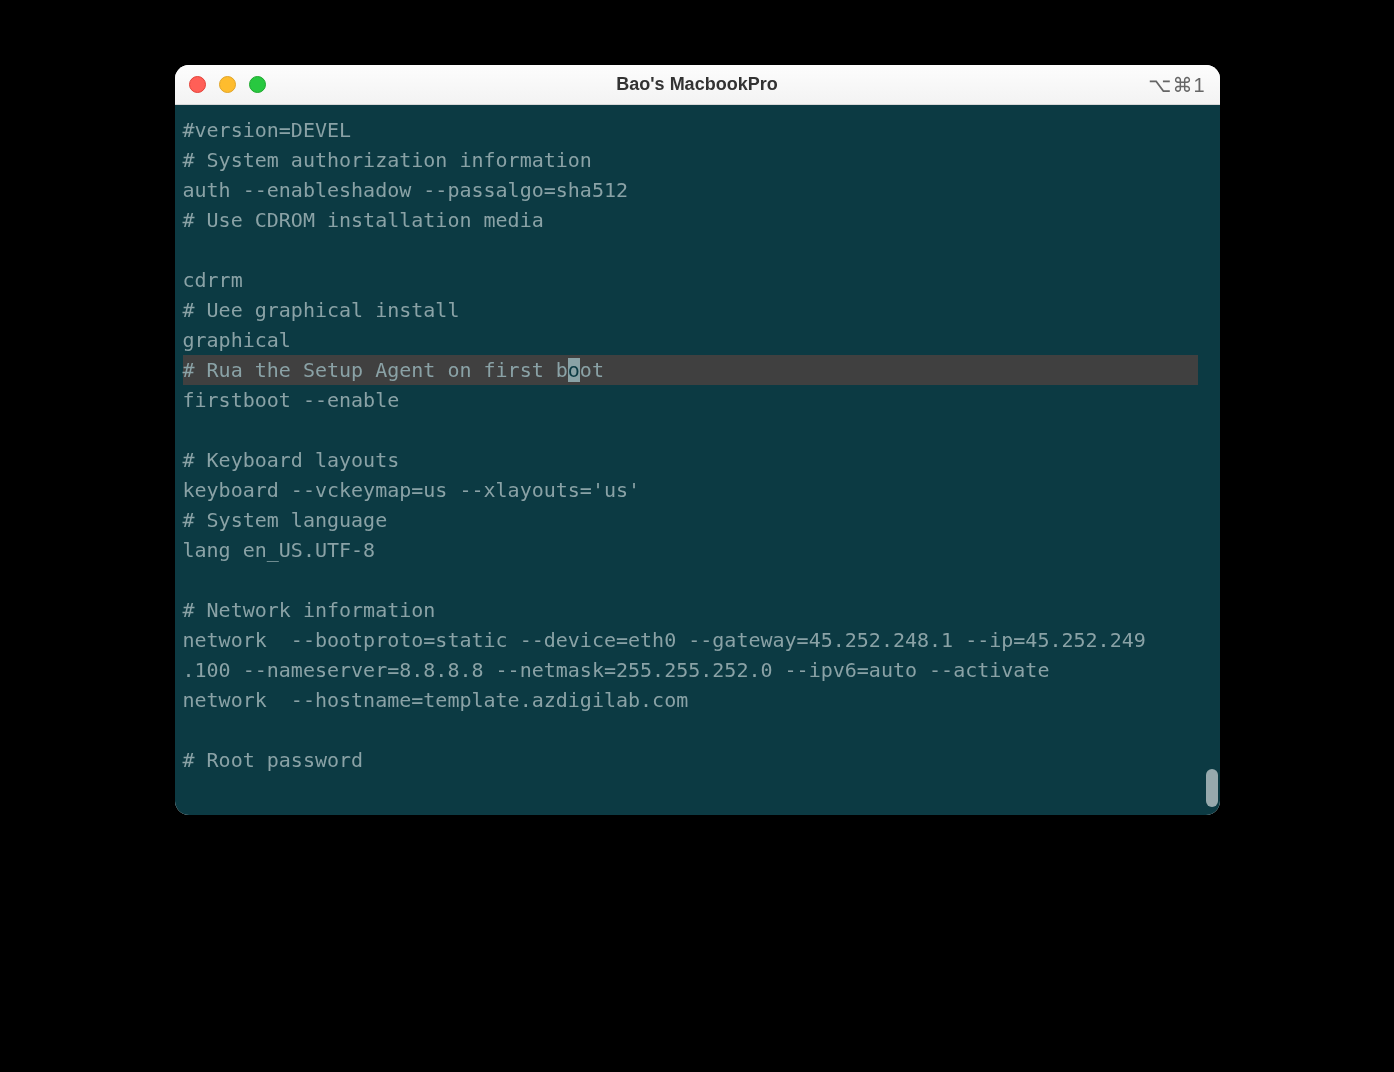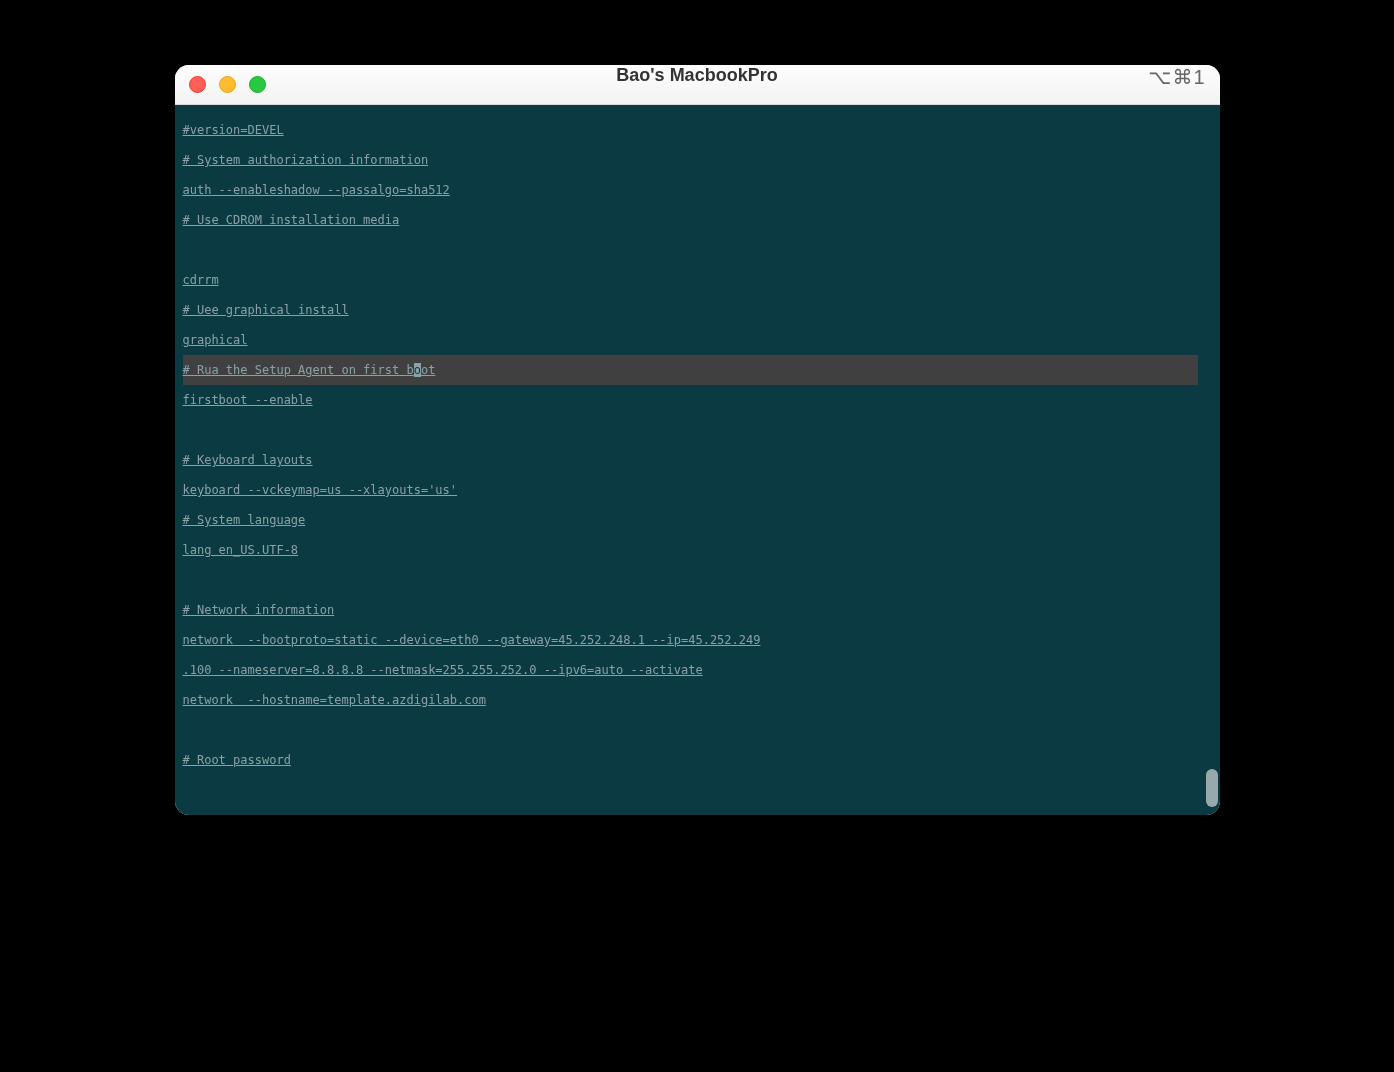--- a/index.html
+++ b/index.html
@@ -24,20 +24,21 @@
       overflow: hidden;
       box-shadow: 0 20px 60px rgba(0,0,0,0.6);
       display: flex;
       flex-direction: column;
     }
     .titlebar {
       height: 40px;
       background: linear-gradient(#fdfdfd, #f3f3f3);
       border-bottom: 1px solid #d8d8d8;
       display: flex;
+      align-items: center;
       position: relative;
       padding: 0 14px;
     }
     .traffic-lights {
       display: flex;
       gap: 13px;
       align-items: center;
     }
     .traffic-light {
       width: 17px;
@@ -76,25 +77,24 @@
     }
     .terminal-body {
       flex: 1;
       background: #0c3a43;
       position: relative;
       overflow: hidden;
     }
     .terminal-content {
       padding: 10px 8px;
       font-family: "Menlo", "Monaco", "Consolas", monospace;
-      font-size: 12px;
+      font-size: 20px;
       line-height: 30px;
       color: #8aa2a6;
       white-space: pre;
-      text-decoration: underline;
     }
     .line {
       display: block;
       min-height: 30px;
     }
     .highlighted-line {
       background: #404040;
       width: calc(100% - 14px);
     }
     .cursor-char {

